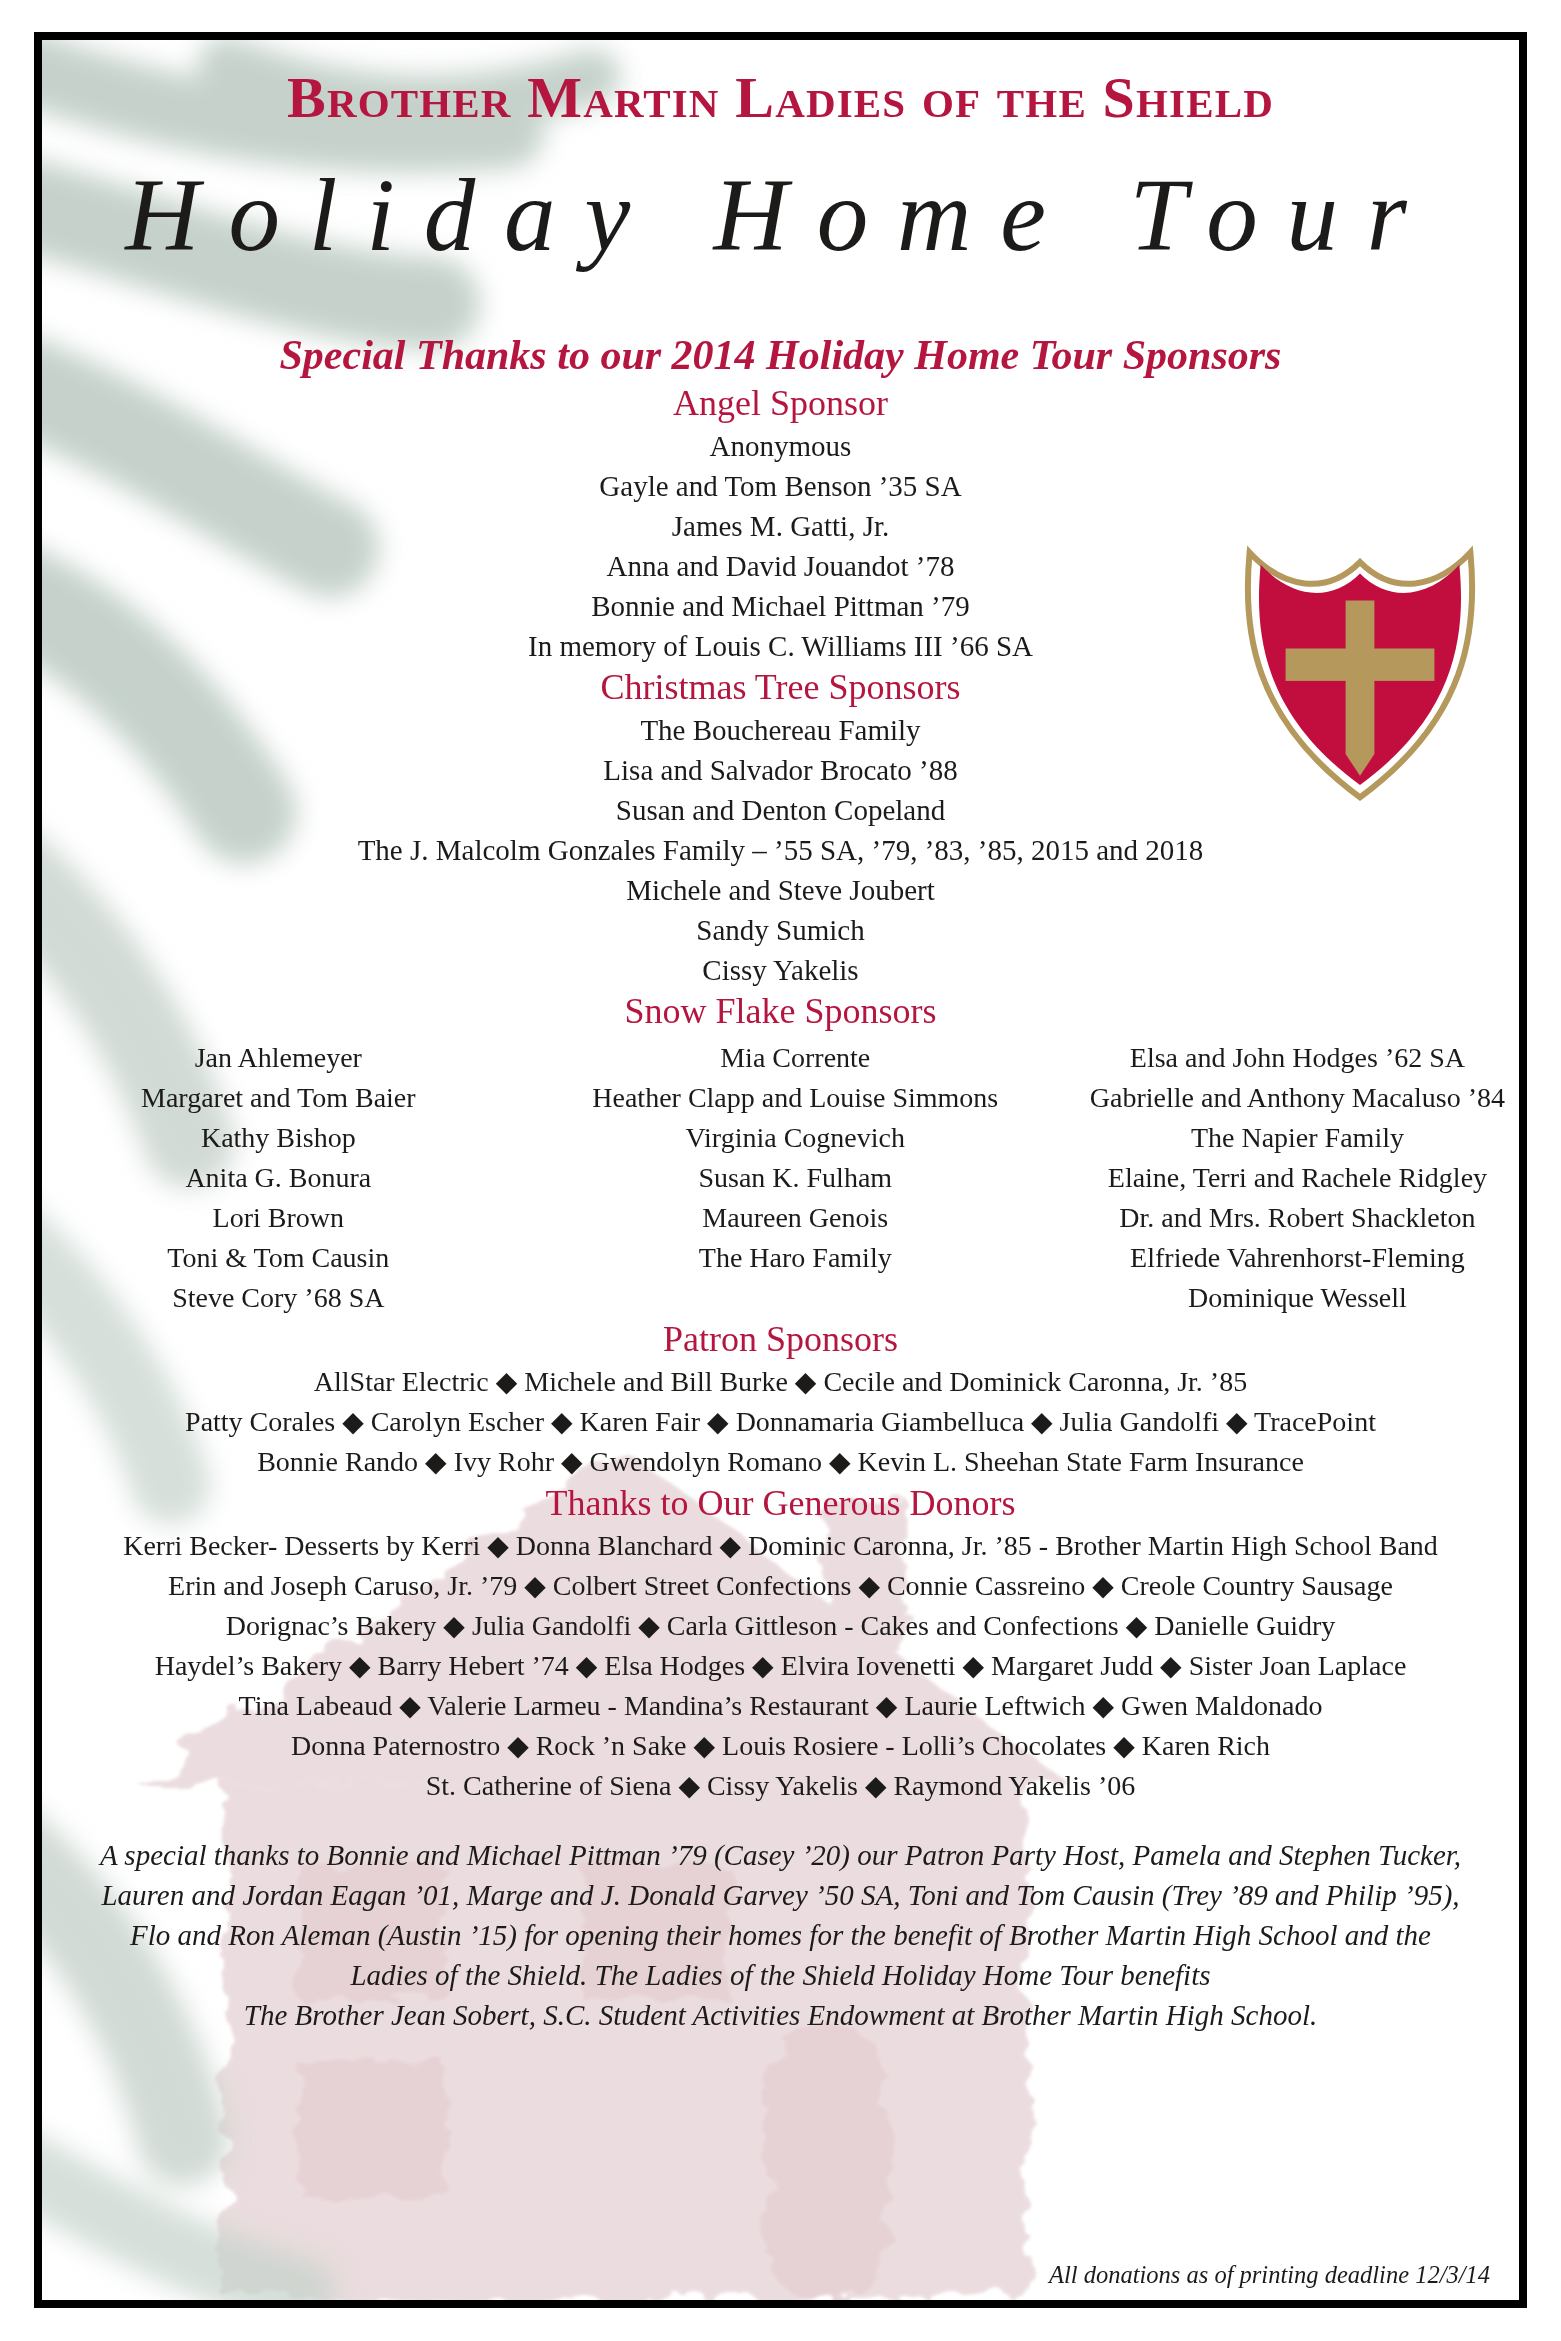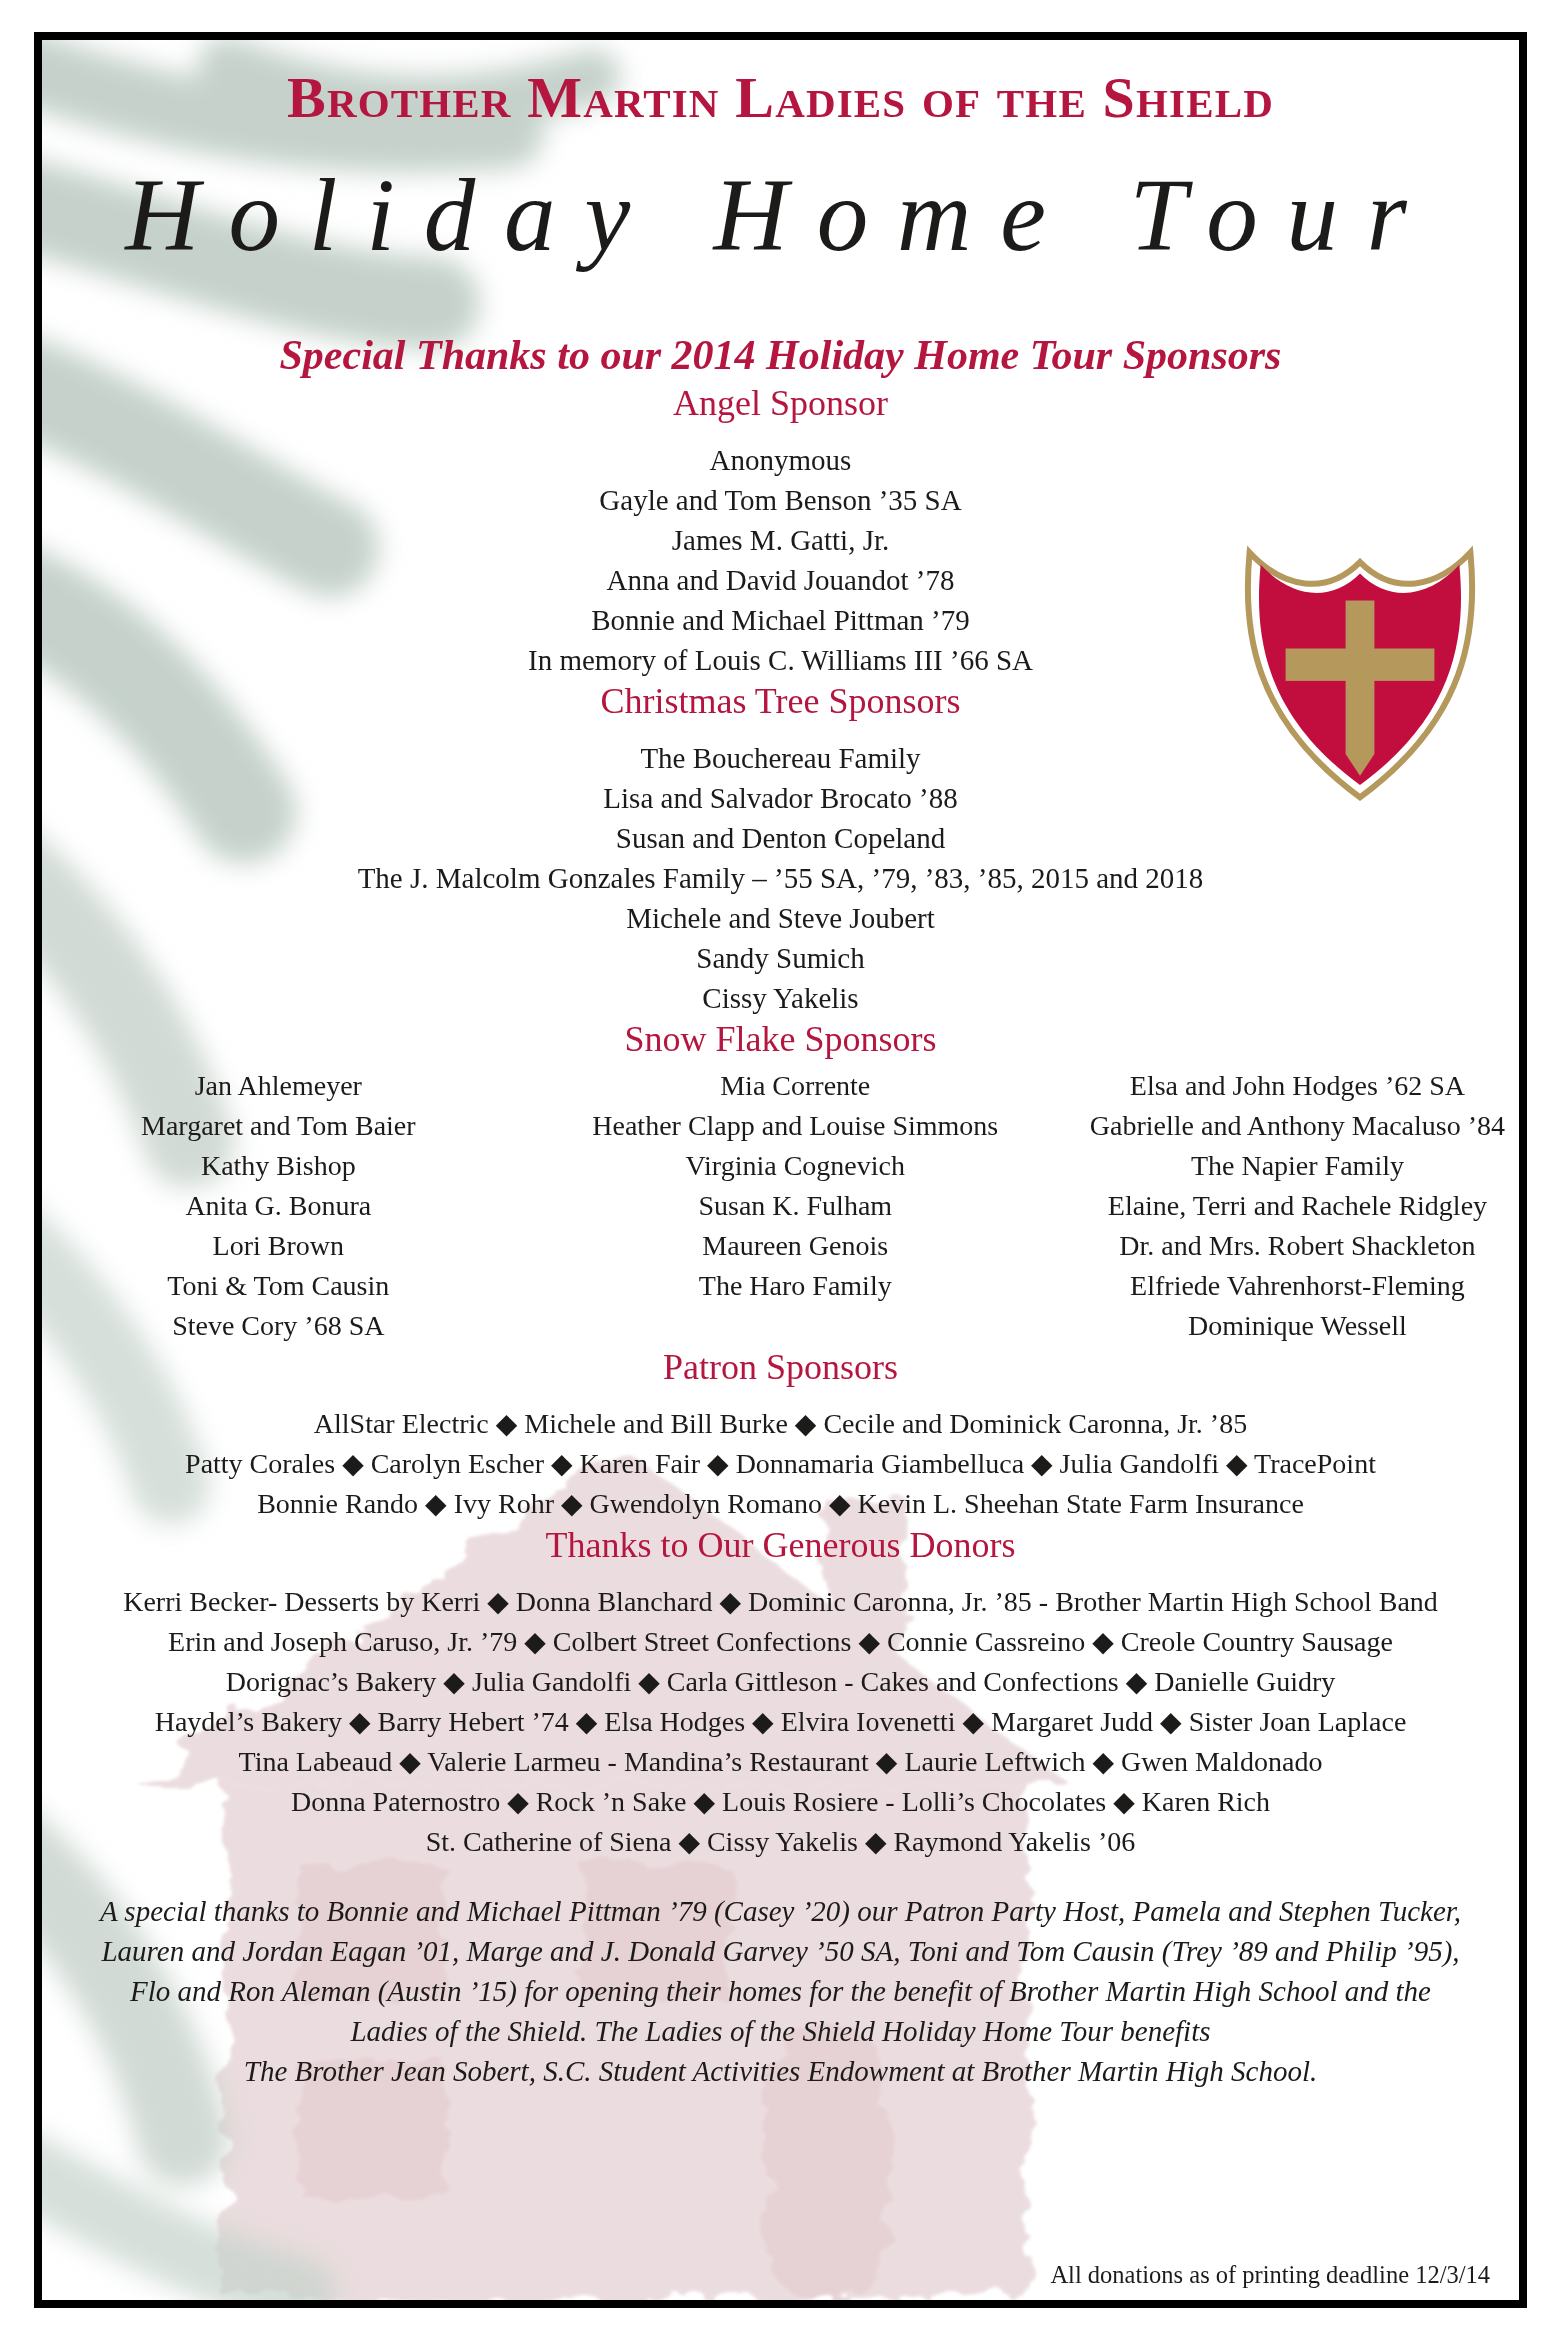--- a/index.html
+++ b/index.html
@@ -38,37 +38,37 @@
   }
   h2.section-heading{
     margin:0;font-size:36px;line-height:43px;font-weight:normal;
     color:var(--crimson);
   }
   .mt-angel{margin-top:36px;}
   .mt-christmas{margin-top:49px;}
   .mt-snowflake{margin-top:43px;}
   .mt-patron{margin-top:43px;}
   .mt-donors{margin-top:44px;}
-  .names{margin-top:15px;}
+  .names{margin-top:1px;}
   .line{
     font-size:29px;line-height:40px;color:var(--ink);
   }
   .snow-columns{
     display:grid;grid-template-columns:32% 38% 30%;
     width:100%;margin-top:4.9px;
   }
   .snow-columns .line{font-size:28px;}
   .wide-lines .line{font-size:28px;line-height:40px;}
   .special-thanks{margin-top:29px;}
   .special-thanks .line{
     font-style:italic;font-size:29px;line-height:40px;
   }
   .footnote{
     position:absolute;right:29px;bottom:11px;
-    font-size:24.5px;line-height:29px;
+    font-style:italic;font-size:24.5px;line-height:29px;
     color:var(--ink);z-index:3;
   }
   .shield{
     position:absolute;left:1198px;top:500px;
     width:240px;height:265px;z-index:2;
   }
 </style>
 </head>
 <body>
 

